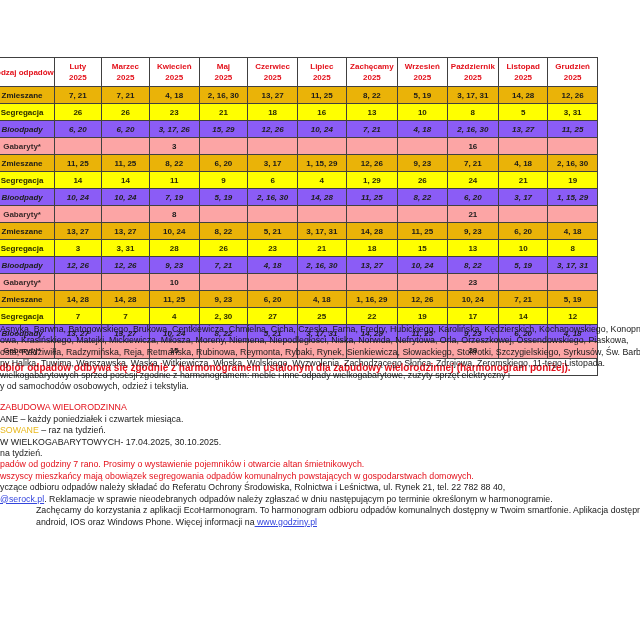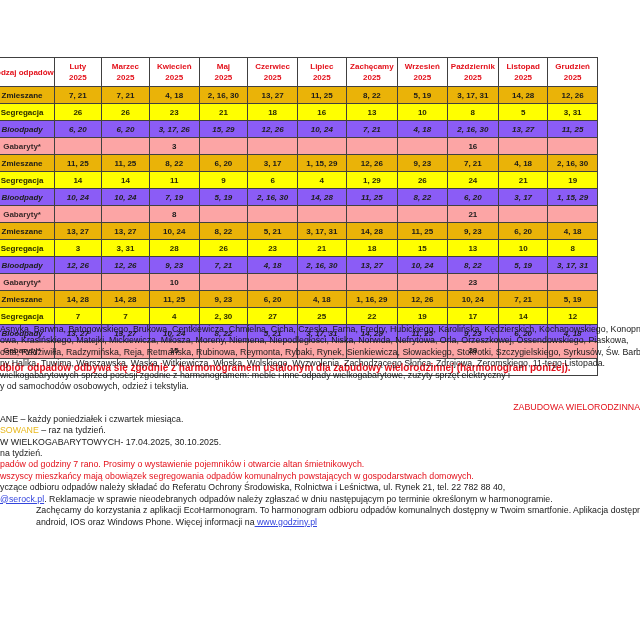--- a/index.html
+++ b/index.html
@@ -31,21 +31,21 @@
   .r-seg td.type, .r-seg td { color: #2b2b00; }
   .r-bio td { color: #202020; }
   tr.group-start td { border-top: 2px solid #404040; }
   td.note { color: #e3101a; text-align: left !important; padding-left: 3px !important; font-size: 10px; background:#fff;}
   #schedule td.empty-loc { background:#fff; }
   .text-block {
     position: absolute; left: 0; top: 324px; width: 660px;
     font-size: 8.8px; line-height: 11.4px; color: #1a1a1a; white-space: nowrap;
   }
   .text-block p { margin: 0; }
-  .center-heading { color: #e3101a; text-align: right; width: 640px; margin-top: 10px !important; }
+  .center-heading { color: #e3101a; text-align: left; width: 640px; margin-top: 10px !important; }
   .red { color: #e3101a; }
   .yellow { color: #e8b81c; }
   .indent { padding-left: 36px; }
   a.link { color: #3344dd; text-decoration: underline; }
 </style>
 </head>
 <body>
 
 <table id="schedule">
   <colgroup>

